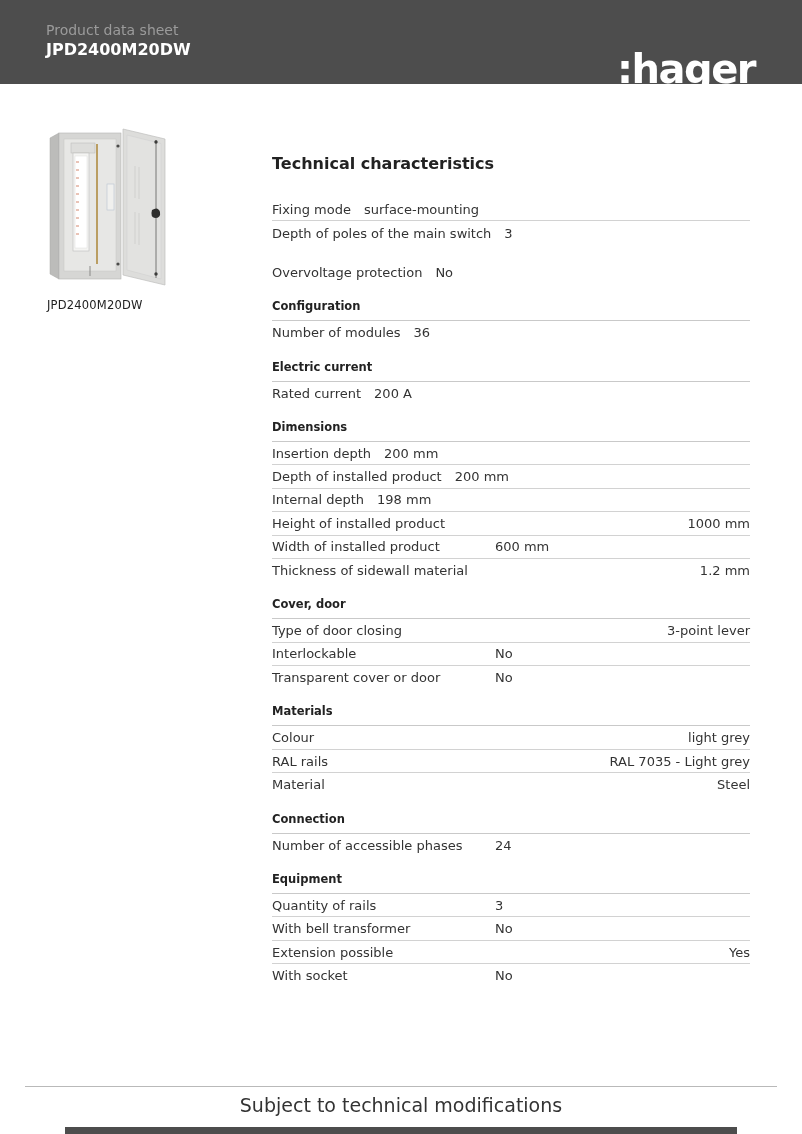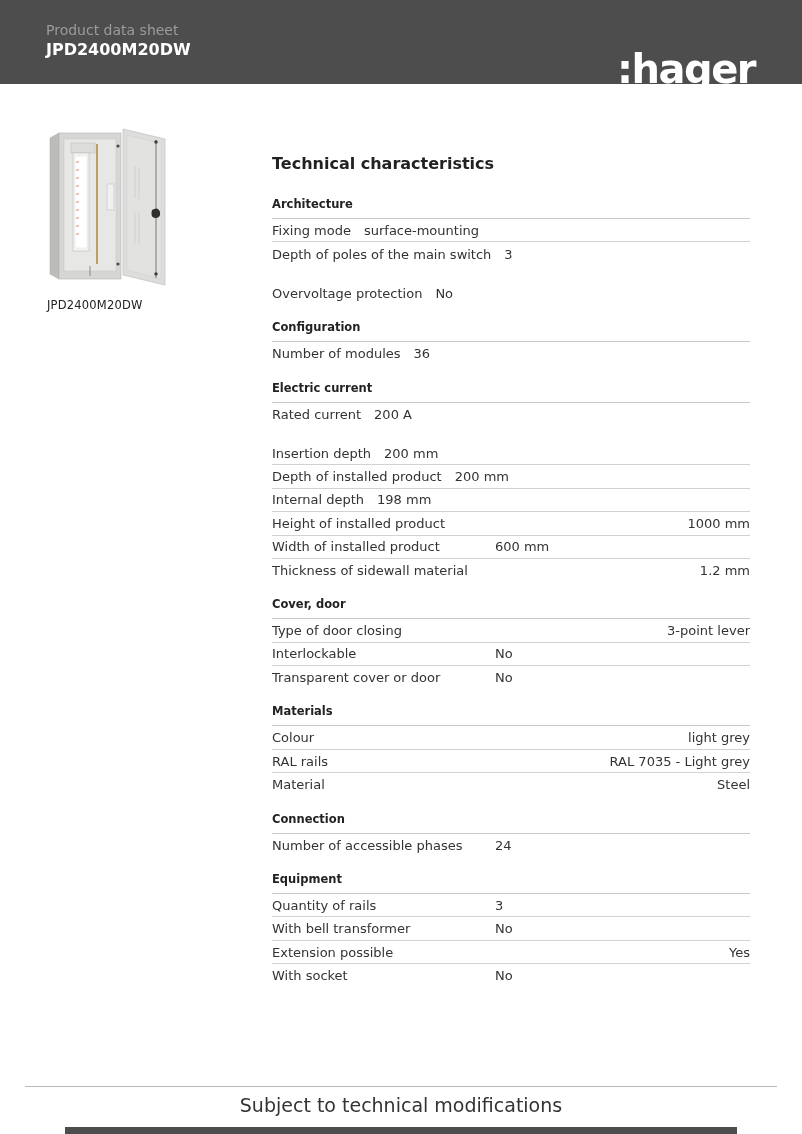--- a/index.html
+++ b/index.html
@@ -128,21 +128,20 @@
     <path d="M107,84 q6,-4 8,2 q1,6 -5,6 q-5,-1 -3,-8" fill="#2f2f2d"></path>
 
     <rect x="62" y="58" width="7" height="26" fill="#f0f0ee" stroke="#b9c4cf" stroke-width="0.6"></rect>
   </svg>
 </div>
 <div class="fig-cap">JPD2400M20DW</div>
 
 <div class="ttl">Technical characteristics</div>
 <div class="tbl" id="tech-table">
     <div class="t-sec first">
-      <div class="t-head">Architecture</div>
       <div class="t-row">
         <span class="t-label">Fixing mode</span>
         <span class="t-val inline">surface-mounting</span>
       </div>
       <div class="t-row">
         <span class="t-label">Depth of poles of the main switch</span>
         <span class="t-val inline">3</span>
       </div>
     </div>
     <div class="t-sec">
@@ -159,20 +158,21 @@
       </div>
     </div>
     <div class="t-sec">
       <div class="t-head">Electric current</div>
       <div class="t-row">
         <span class="t-label">Rated current</span>
         <span class="t-val inline">200 A</span>
       </div>
     </div>
     <div class="t-sec">
+      <div class="t-head">Dimensions</div>
       <div class="t-row">
         <span class="t-label">Insertion depth</span>
         <span class="t-val inline">200 mm</span>
       </div>
       <div class="t-row">
         <span class="t-label">Depth of installed product</span>
         <span class="t-val inline">200 mm</span>
       </div>
       <div class="t-row">
         <span class="t-label">Internal depth</span>

